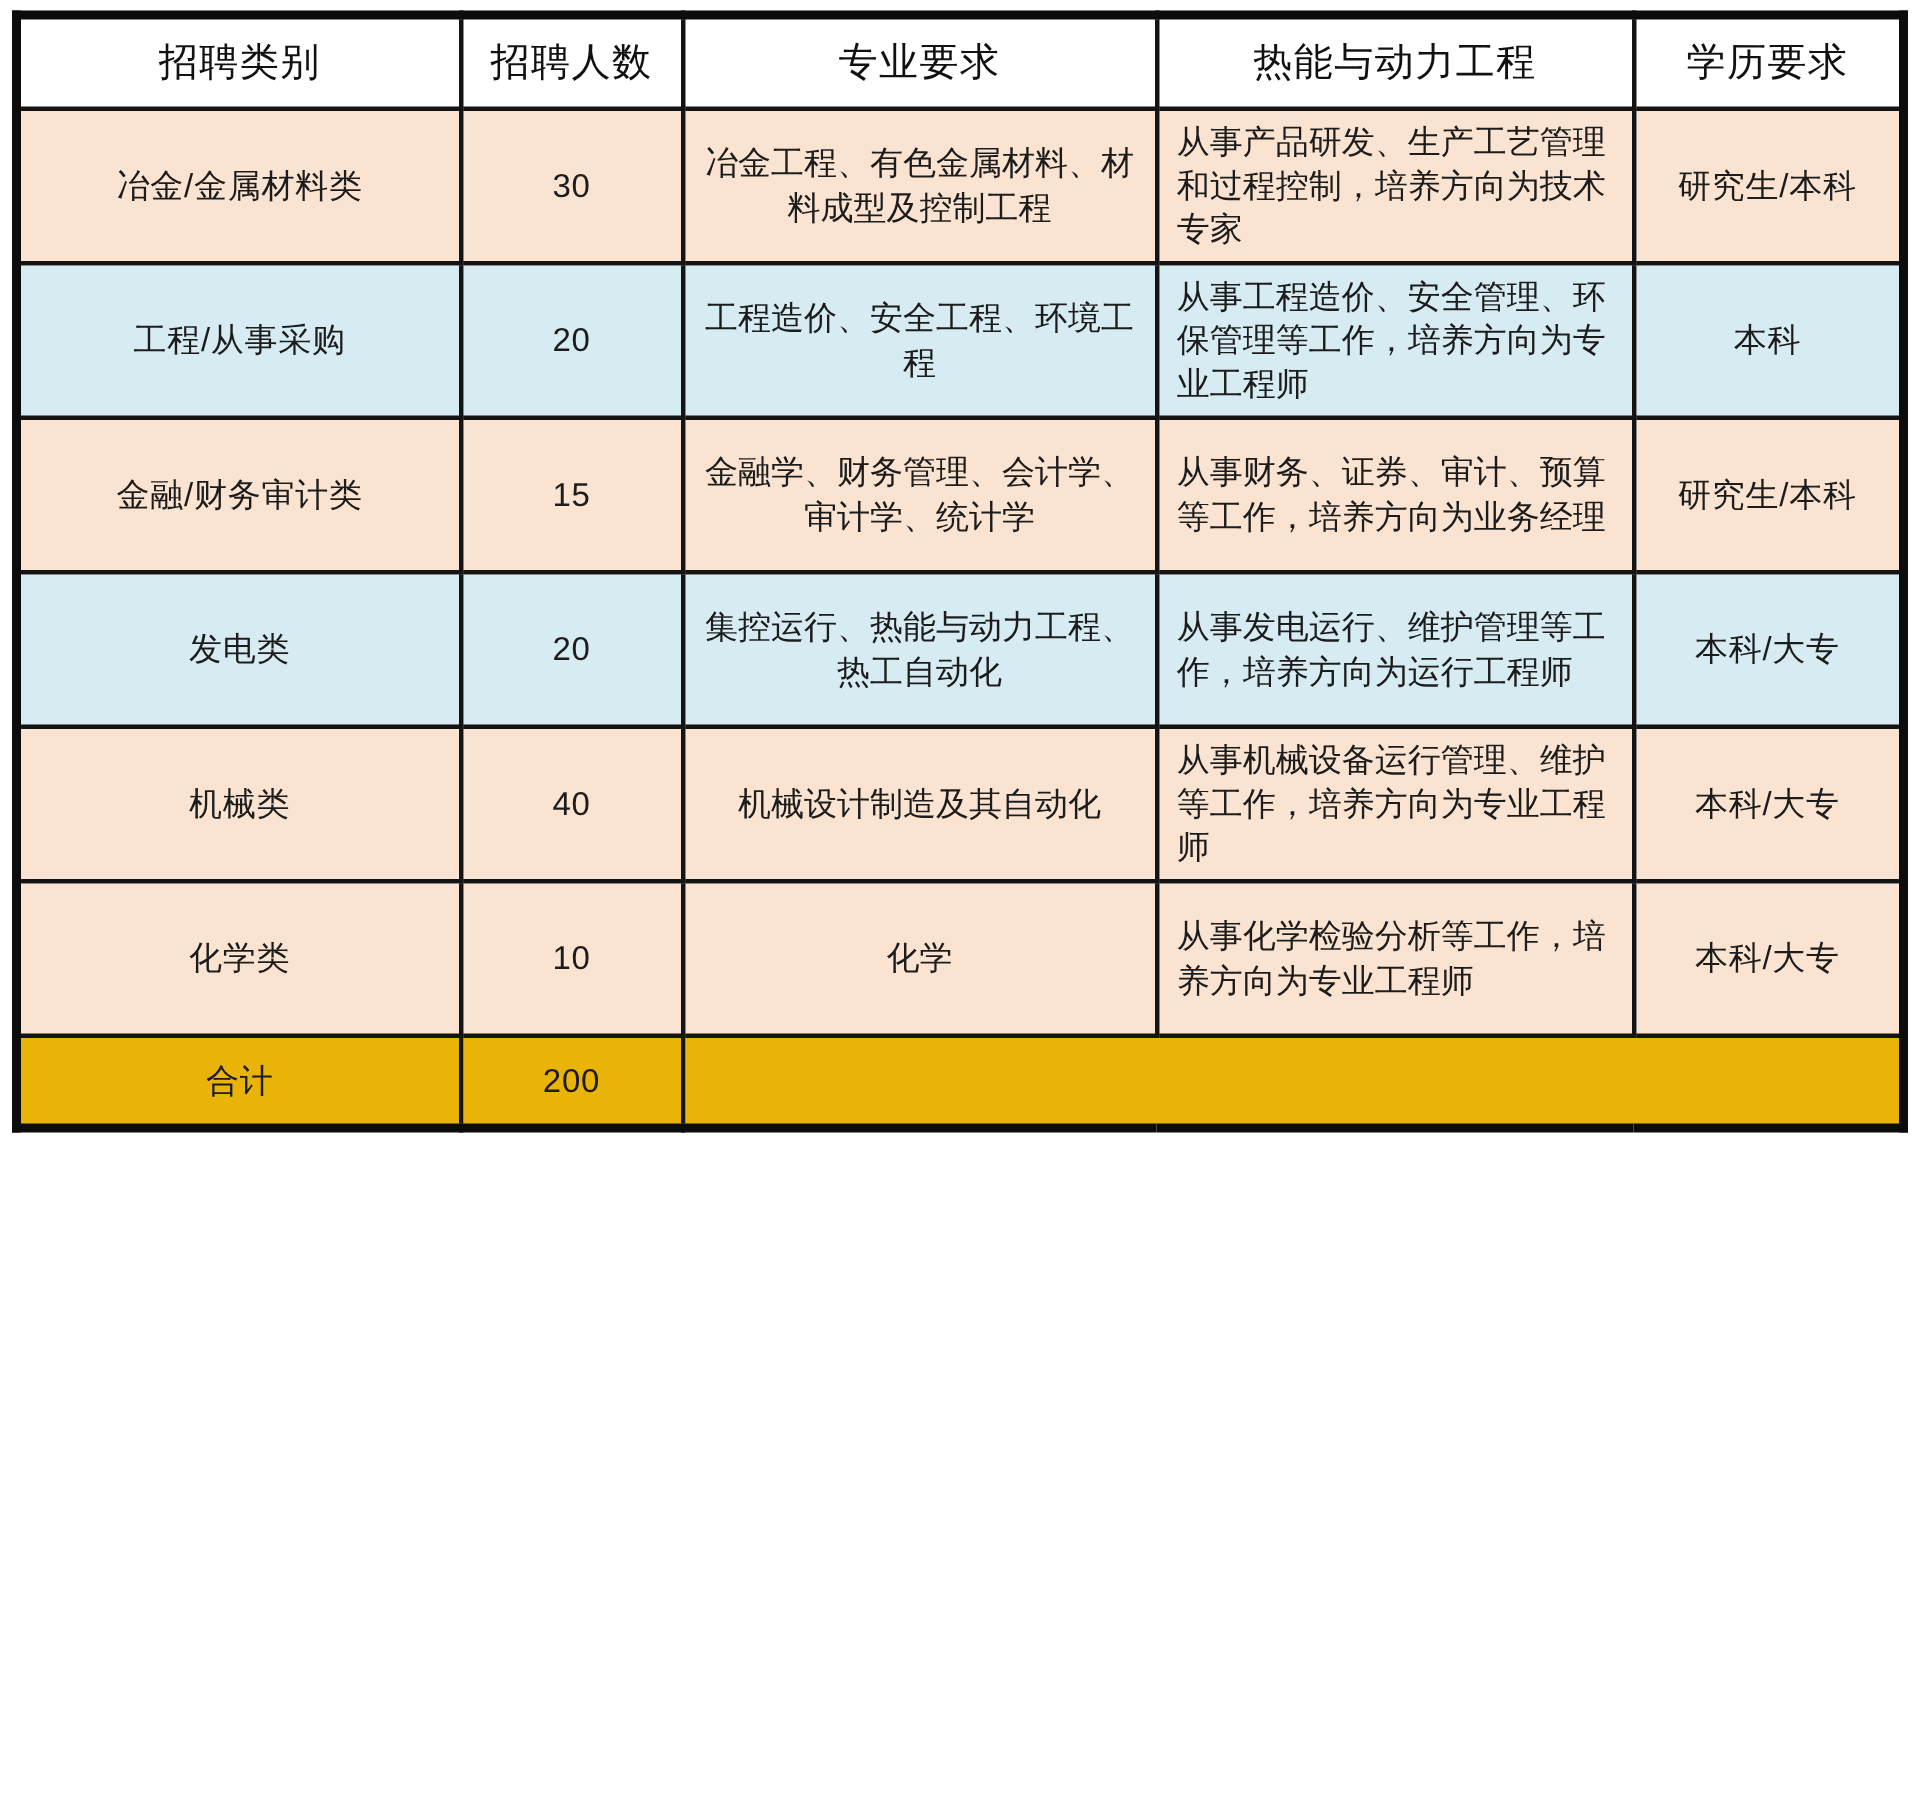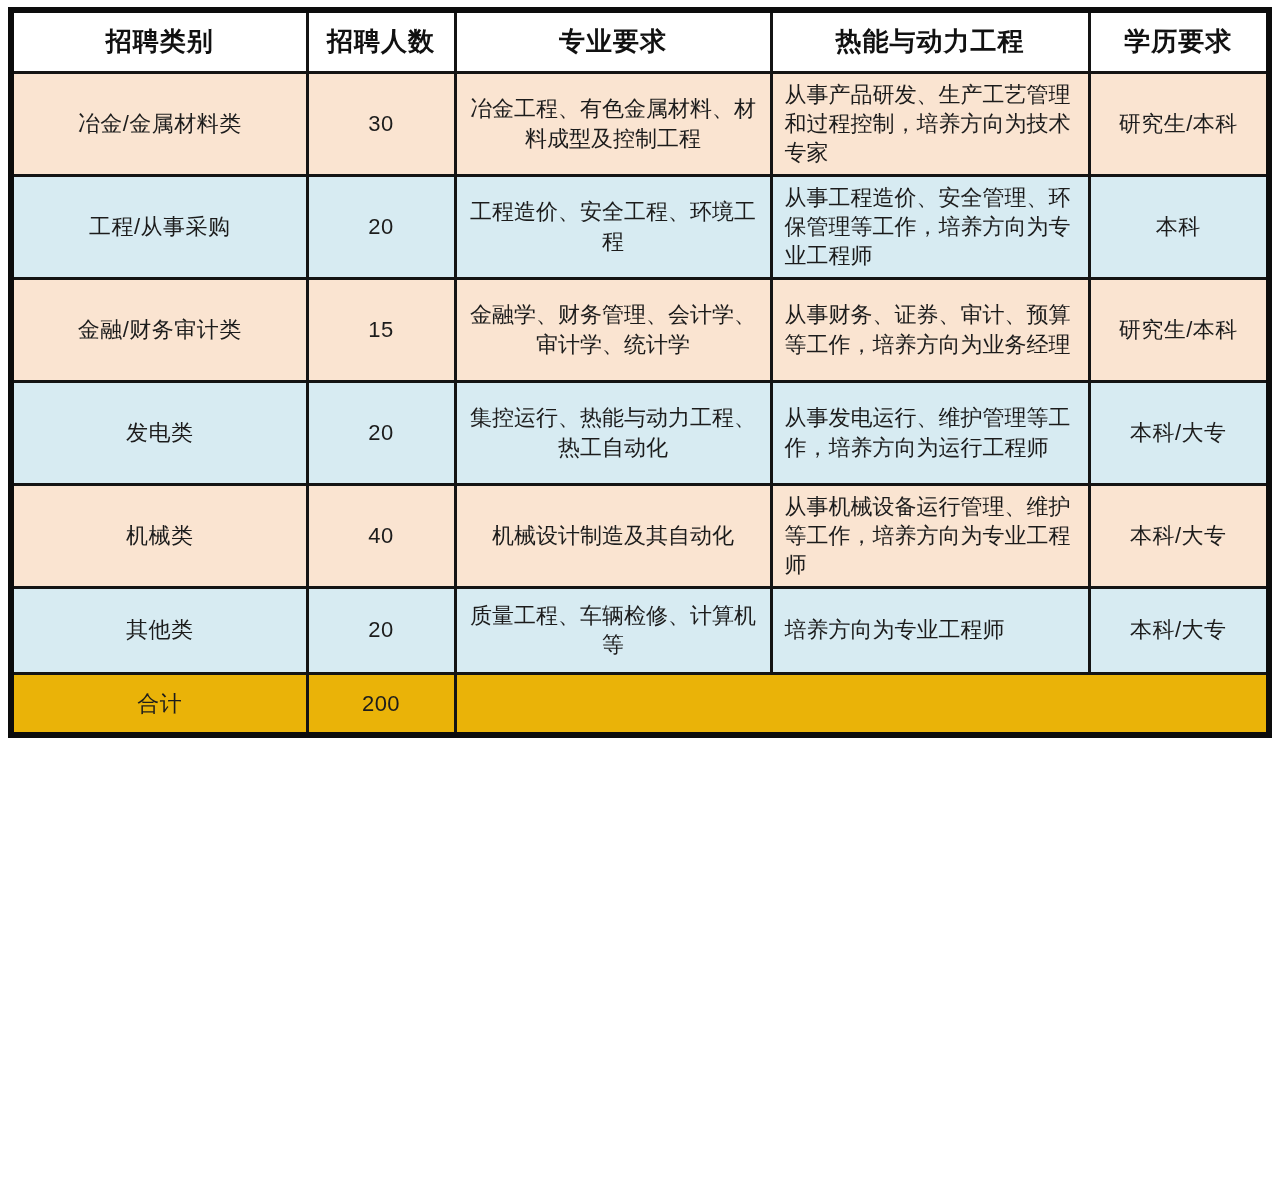--- a/index.html
+++ b/index.html
@@ -38,21 +38,21 @@
   }
   thead tr { height: 62px; }
   tbody tr { height: 103px; }
   tbody tr.row-short { height: 86px; }
   tbody tr.total-row { height: 62px; }
 
   th {
     background: #ffffff;
     color: #111111;
     font-family: "Liberation Serif", "DejaVu Serif", serif;
-    font-weight: 700;
+    font-weight: 400;
     font-size: 26px;
     text-align: center;
     letter-spacing: 1px;
   }
   td {
     background: #ffffff;
     color: #1c1c1c;
     font-family: "Liberation Sans", "DejaVu Sans", sans-serif;
     font-size: 22px;
     line-height: 1.32;
@@ -127,25 +127,25 @@
         <td class="cell-duties">从事发电运行、维护管理等工作，培养方向为运行工程师</td>
         <td class="cell-education">本科/大专</td>
       </tr>
       <tr class="tone-peach">
         <td class="cell-category">机械类</td>
         <td class="cell-headcount">40</td>
         <td class="cell-major">机械设计制造及其自动化</td>
         <td class="cell-duties">从事机械设备运行管理、维护等工作，培养方向为专业工程师</td>
         <td class="cell-education">本科/大专</td>
       </tr>
-      <tr class="tone-blue row-short">
-        <td class="cell-category">其他类</td>
-        <td class="cell-headcount">20</td>
-        <td class="cell-major">质量工程、车辆检修、计算机等</td>
-        <td class="cell-duties">培养方向为专业工程师</td>
+      <tr class="tone-peach">
+        <td class="cell-category">化学类</td>
+        <td class="cell-headcount">10</td>
+        <td class="cell-major">化学</td>
+        <td class="cell-duties">从事化学检验分析等工作，培养方向为专业工程师</td>
         <td class="cell-education">本科/大专</td>
       </tr>
       <tr class="total-row">
         <td class="cell-category">合计</td>
         <td class="cell-headcount">200</td>
         <td colspan="3" class="cell-empty"></td>
       </tr>
     </tbody>
   </table>
 </div>

